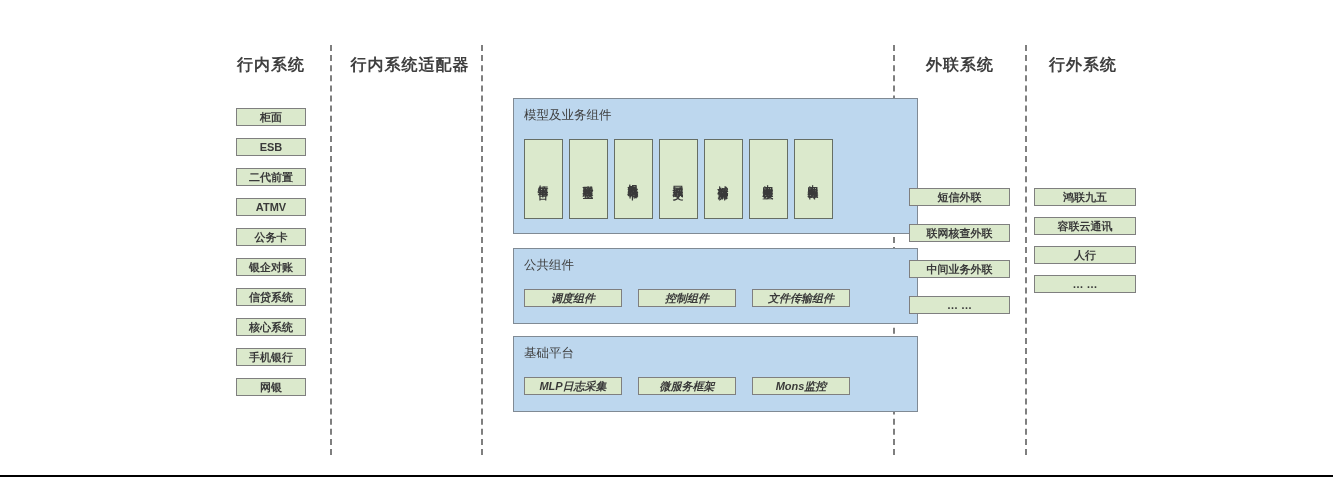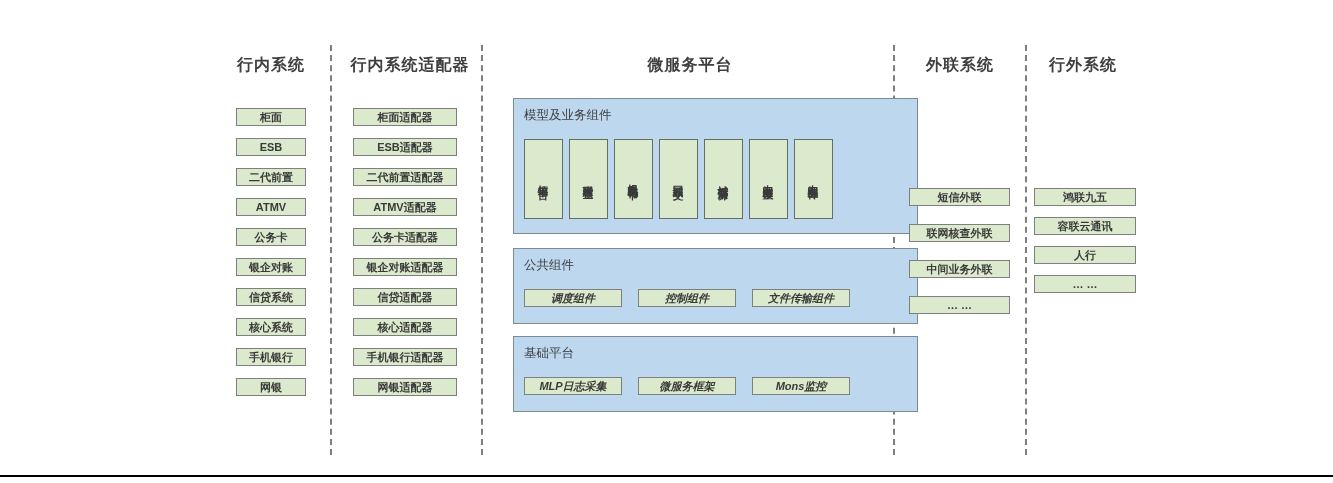--- a/index.html
+++ b/index.html
@@ -40,21 +40,20 @@
   .w101 .gbox{width:101px;}
   .w102 .gbox{width:102px;}
 </style>
 </head>
 <body>
 
 <div class="stage">
 
   <div class="col-header" style="left:271px;">行内系统</div>
   <div class="col-header" style="left:410px;">行内系统适配器</div>
-  <div class="col-header" style="left:690px;">微服务平台</div>
   <div class="col-header" style="left:960px;">外联系统</div>
   <div class="col-header" style="left:1083px;">行外系统</div>
 
   <div class="divider" style="left:330px;"></div>
   <div class="divider" style="left:481px;"></div>
   <div class="divider" style="left:893px;"></div>
   <div class="divider" style="left:1025px;"></div>
 
   <div class="vlist small-gap w70" style="left:236px;top:108px;">
     <div class="gbox">柜面</div>
@@ -62,32 +61,20 @@
     <div class="gbox">二代前置</div>
     <div class="gbox">ATMV</div>
     <div class="gbox">公务卡</div>
     <div class="gbox">银企对账</div>
     <div class="gbox">信贷系统</div>
     <div class="gbox">核心系统</div>
     <div class="gbox">手机银行</div>
     <div class="gbox">网银</div>
   </div>
 
-  <div class="vlist small-gap w104" style="left:353px;top:108px;">
-    <div class="gbox">柜面适配器</div>
-    <div class="gbox">ESB适配器</div>
-    <div class="gbox">二代前置适配器</div>
-    <div class="gbox">ATMV适配器</div>
-    <div class="gbox">公务卡适配器</div>
-    <div class="gbox">银企对账适配器</div>
-    <div class="gbox">信贷适配器</div>
-    <div class="gbox">核心适配器</div>
-    <div class="gbox">手机银行适配器</div>
-    <div class="gbox">网银适配器</div>
-  </div>
 
   <div class="panel" style="top:98px;height:136px;">
     <div class="panel-title">模型及业务组件</div>
     <div class="vbox-row">
       <div class="vbox">短信平台</div>
       <div class="vbox">联网核查</div>
       <div class="vbox">银联及银行卡</div>
       <div class="vbox">同城票交</div>
       <div class="vbox">城商行清算</div>
       <div class="vbox">中间业务模型</div>

